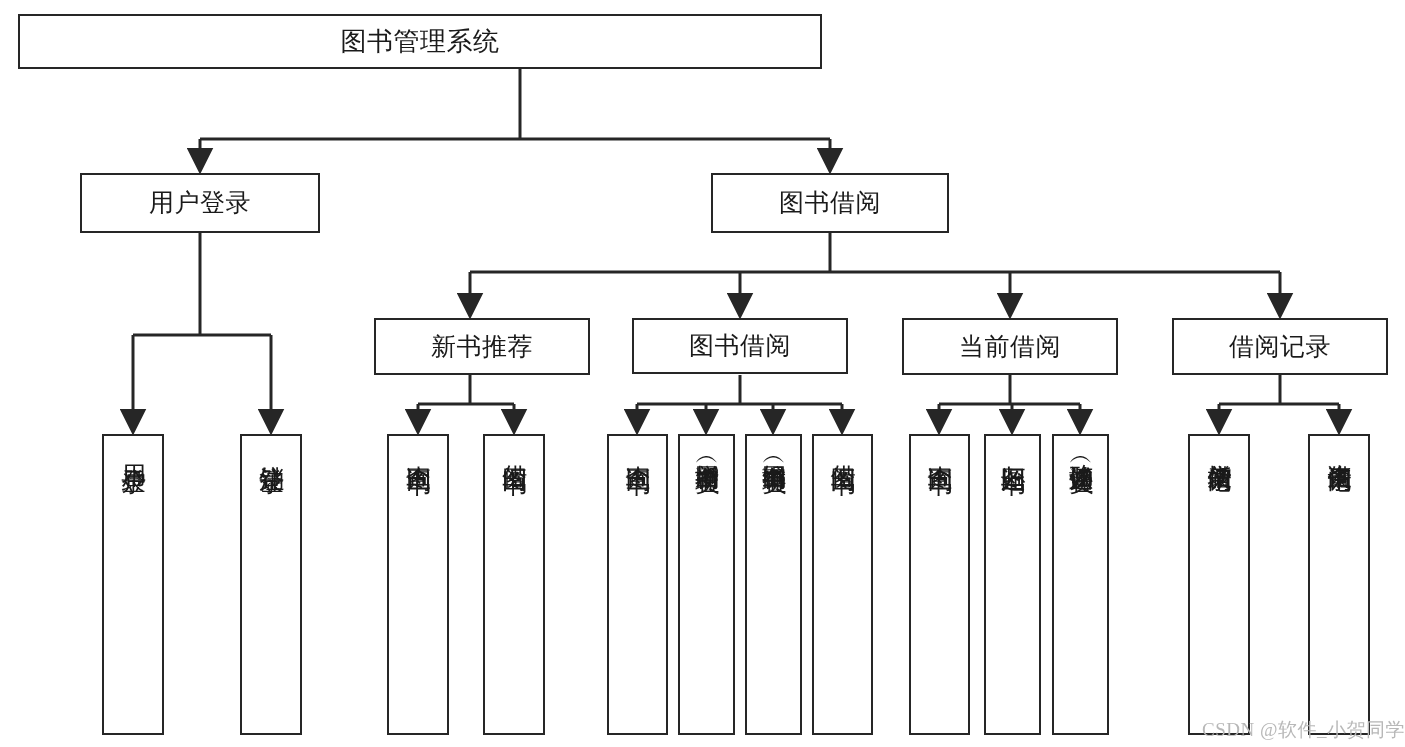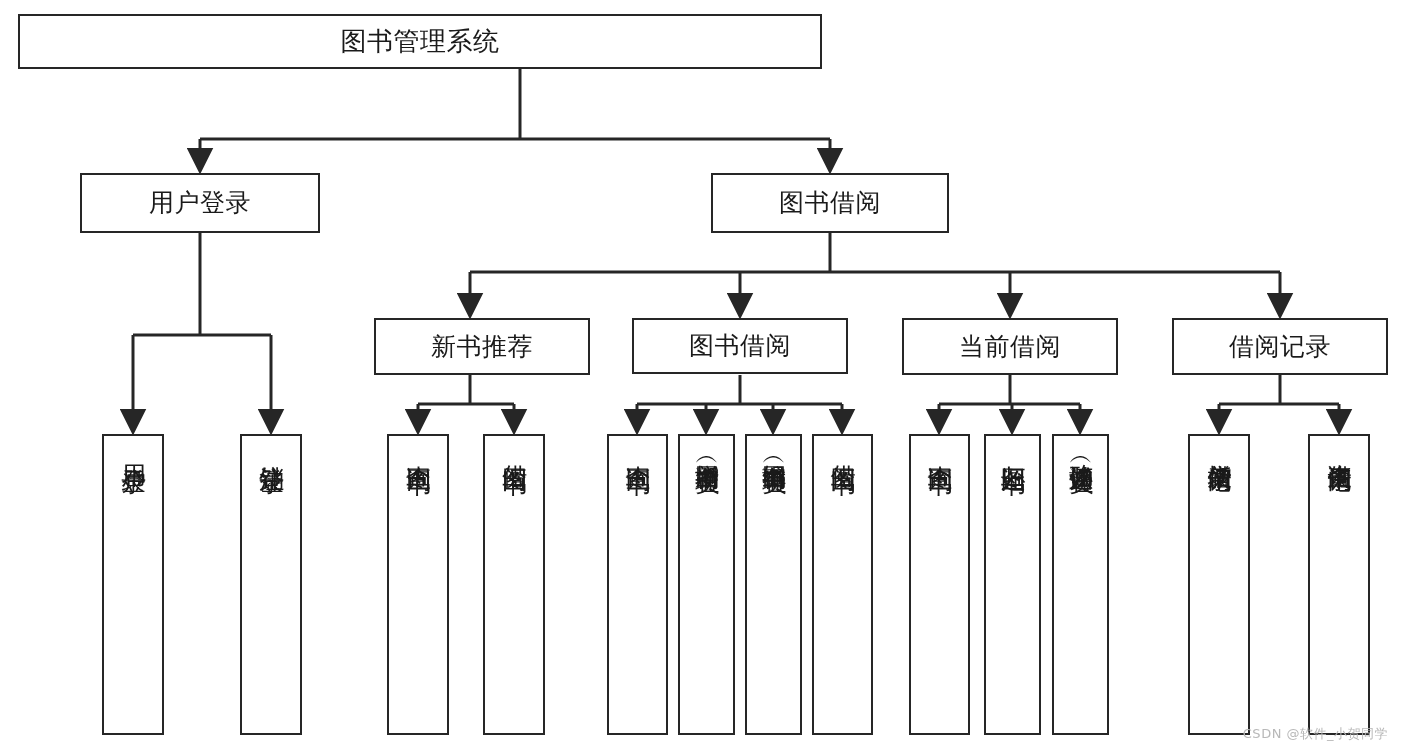--- a/index.html
+++ b/index.html
@@ -63,26 +63,27 @@
     letter-spacing: 2px;
     white-space: normal;
     max-height: 100%;
   }
   .node.vert.tall .label {
     letter-spacing: 1px;
     font-size: 24px;
   }
   .watermark {
     position: absolute;
-    right: 17px;
+    right: 0;
     bottom: 4px;
-    font-size: 13px;
+    font-size: 19px;
     color: #b8b8b8;
     letter-spacing: 0.5px;
     white-space: nowrap;
+    font-family: Liberation Serif, serif;
   }
 </style>
 </head>
 <body>
 
 <div id="canvas">
 
   <svg id="edges" viewBox="0 0 1405 747" preserveAspectRatio="none" xmlns="http://www.w3.org/2000/svg">
     <defs>
       <marker id="arrow" viewBox="0 0 12 12" refX="10" refY="6" markerWidth="9" markerHeight="9" orient="auto-start-reverse">

